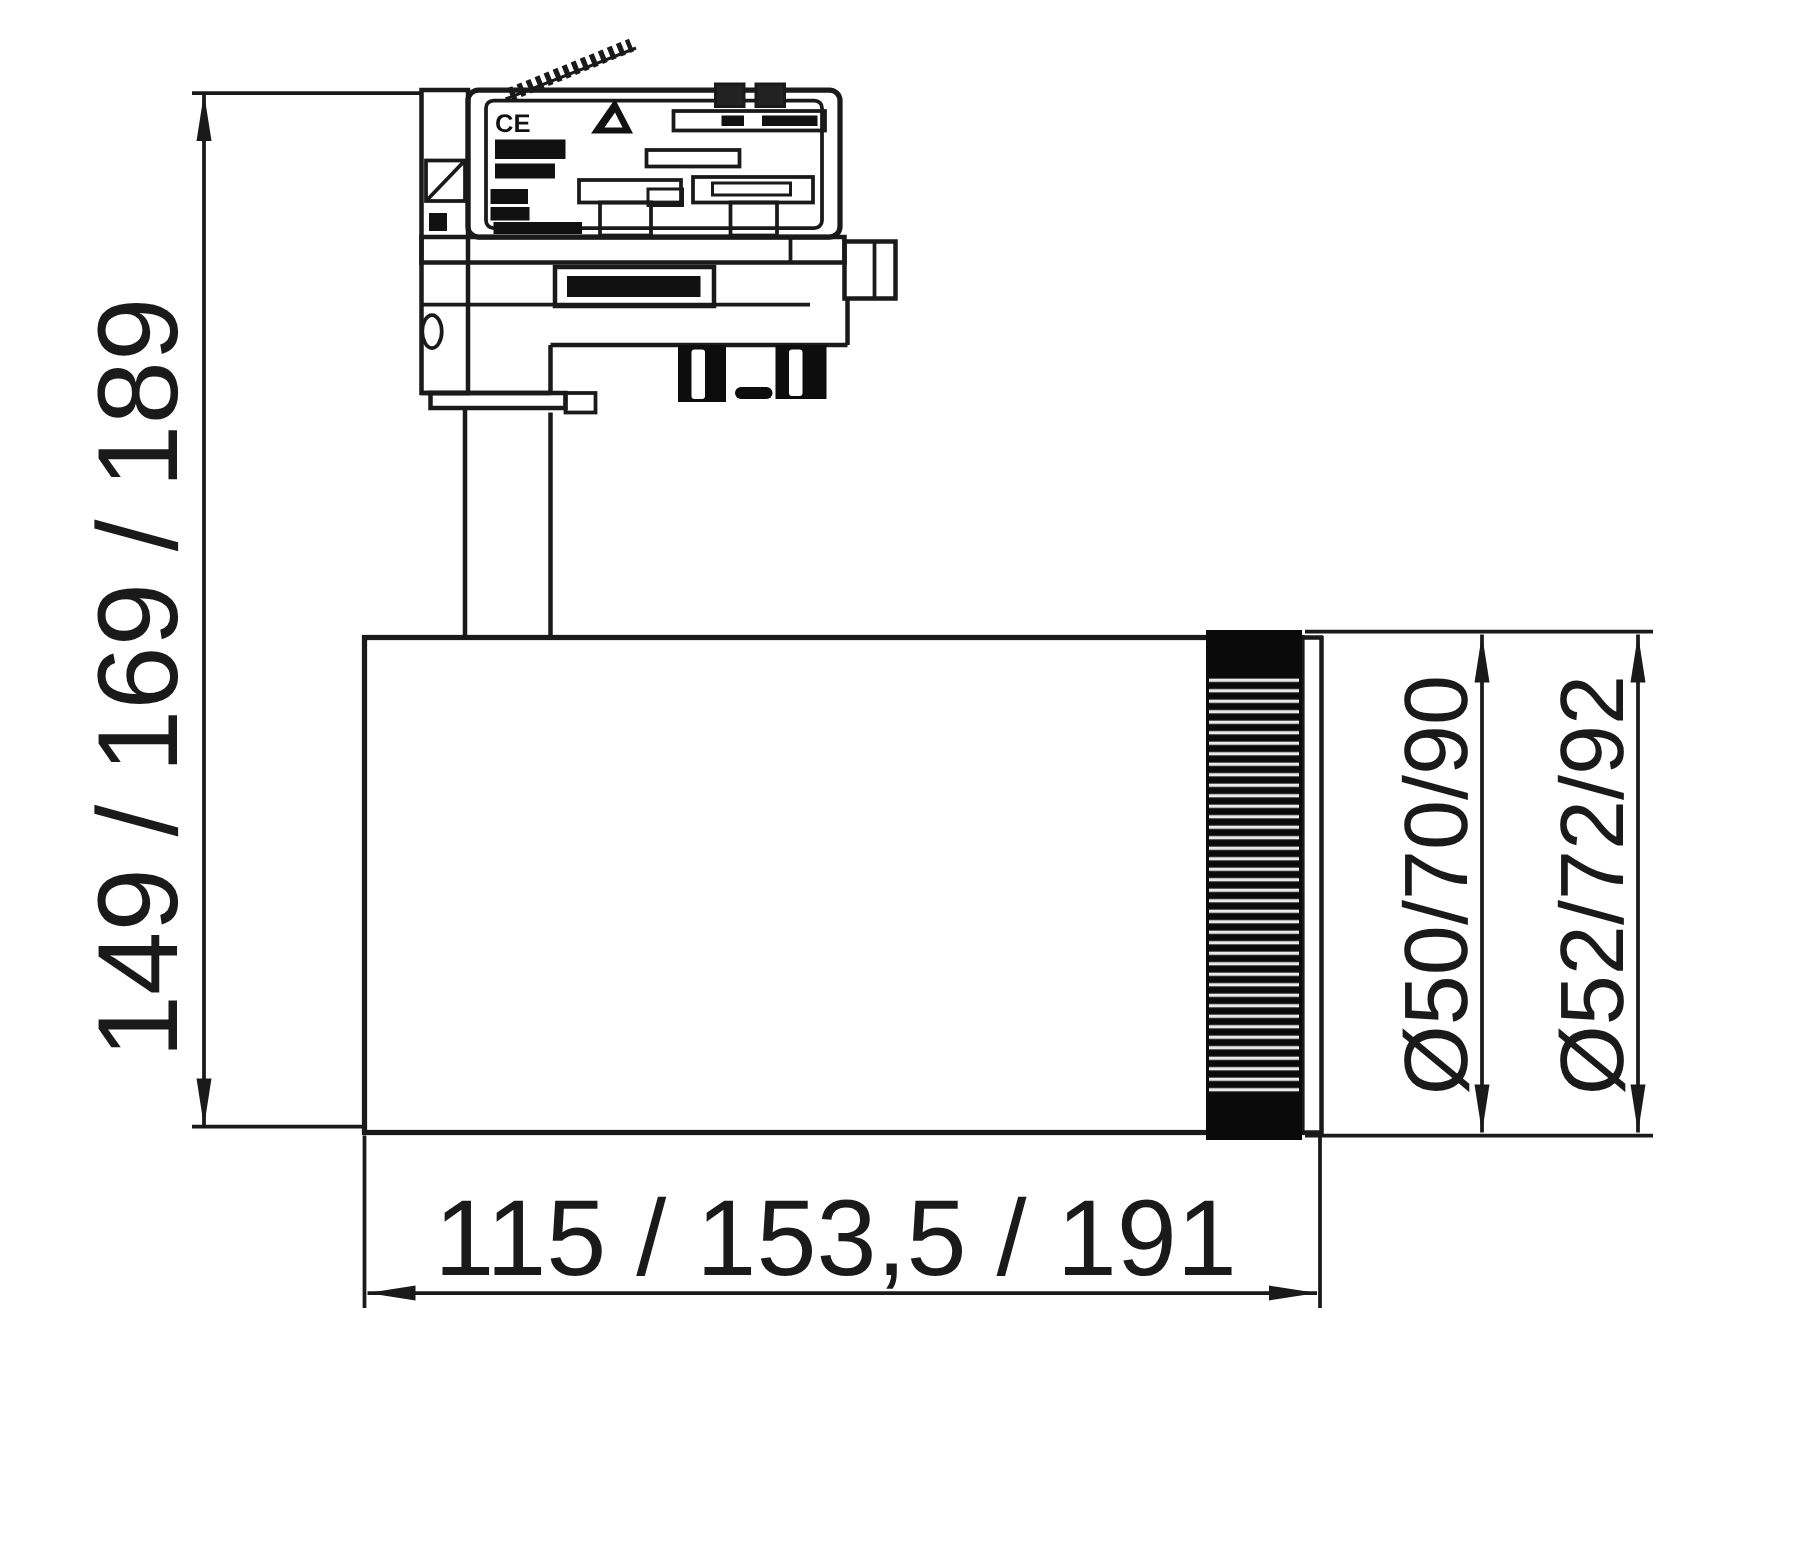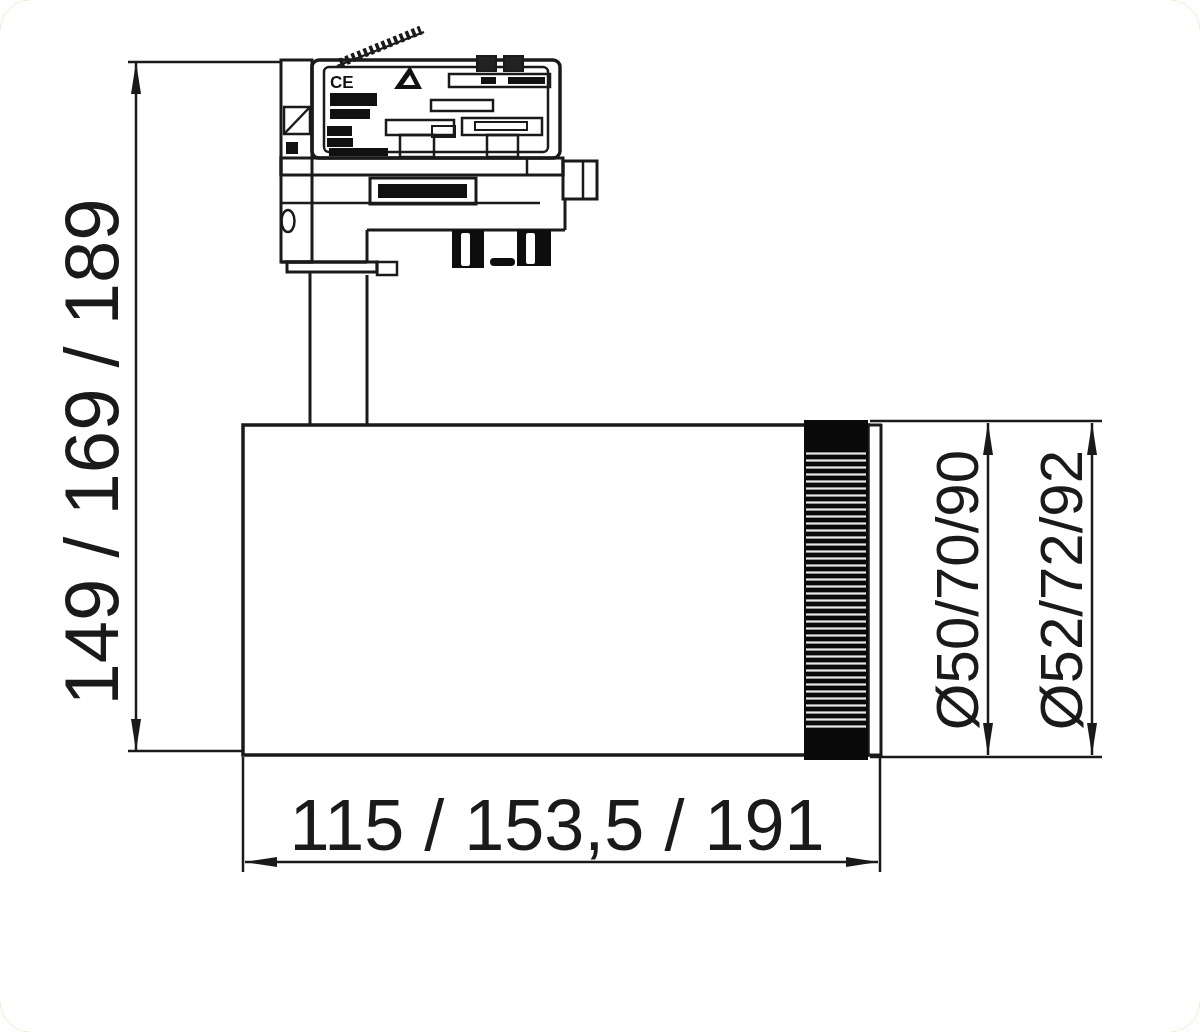--- a/index.html
+++ b/index.html
@@ -7,21 +7,20 @@
     padding: 0;
     background: #ffffff;
   }
   .canvas {
     position: relative;
     width: 1200px;
     height: 1032px;
     background: #84cc16;
     overflow: hidden;
     font-family: "Liberation Sans", sans-serif;
-    border-radius: 31px;
   }
   svg { display: block; }
   .dim-text {
     font-family: "Liberation Sans", sans-serif;
     font-weight: 500;
     fill: #1a1a1a;
     letter-spacing: 0px;
   }
   .micro-text {
     font-family: "Liberation Sans", sans-serif;

